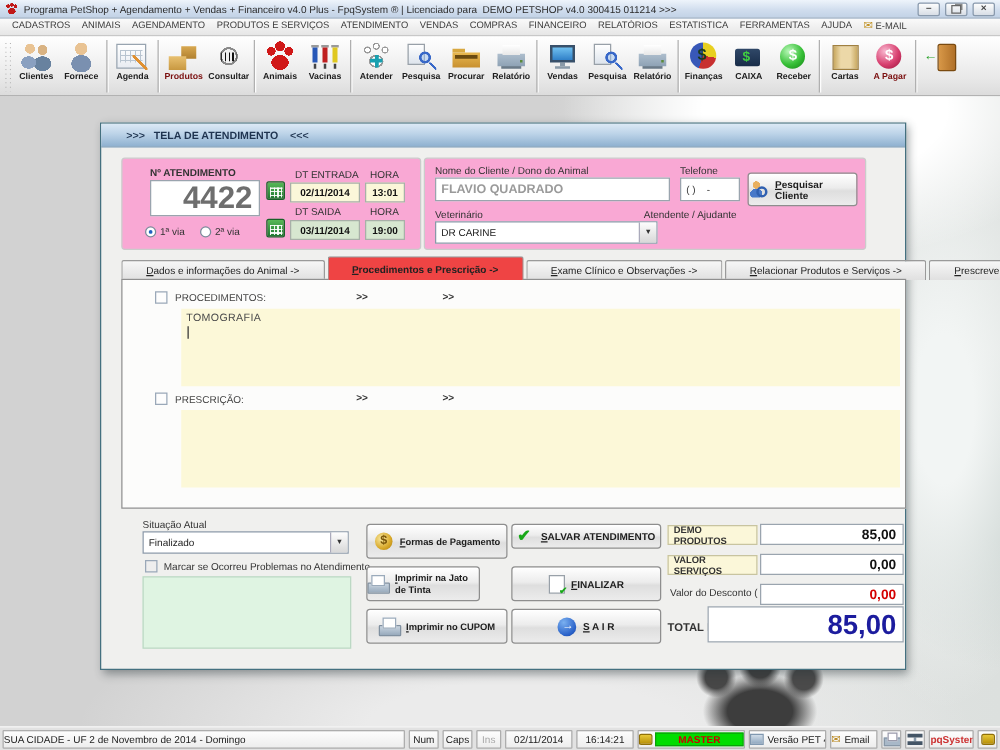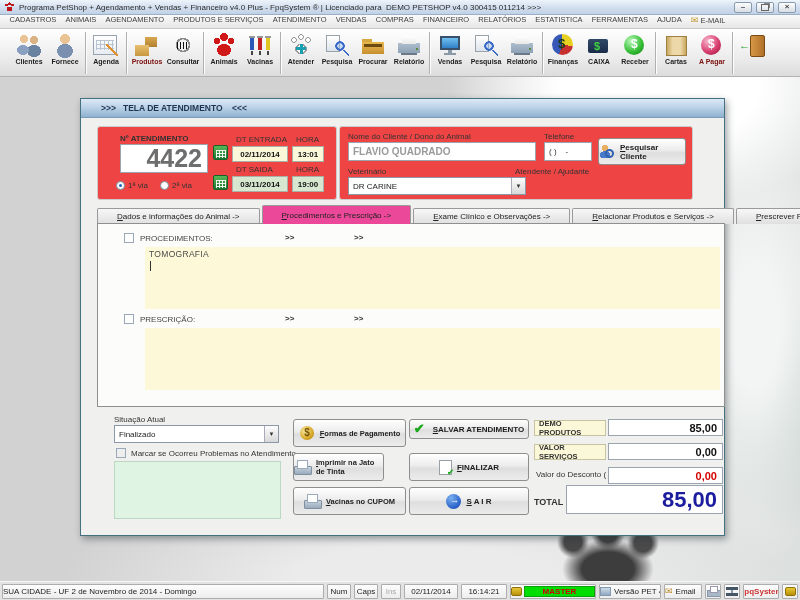--- a/index.html
+++ b/index.html
@@ -128,21 +128,21 @@
       radial-gradient(ellipse 150px 170px at 800px 330px,#c2ccc9 15%,rgba(194,204,201,0) 75%),
       radial-gradient(ellipse 420px 120px at 420px 504px,#ebebeb 30%,rgba(235,235,235,0) 85%),
       linear-gradient(90deg,#d2d2d2 0 55%,#e2e4e3 75%,#dce0de 100%)}
 
   
   .dialog{position:absolute;left:80px;top:98px;width:645px;height:438px;background:#f0f0ee;
     border:1px solid #44707f;box-shadow:2px 3px 7px rgba(40,50,55,.45);}
   .dlg-title{position:absolute;left:0;top:0;right:0;height:19px;display:flex;align-items:center;
     background:linear-gradient(#dcE9f5,#bcd3e8 45%,#8fb1d0);border-bottom:1px solid #7a9cba;
     font-size:8.5px;font-weight:bold;color:#1f3450;padding-left:20px;white-space:pre}
-  .fs{position:absolute;border:1px solid #cbcbcb;border-radius:3px;background:#ef4444}
+  .fs{position:absolute;border:1px solid #cbcbcb;border-radius:3px;background:#f9a8d4}
   .lab{position:absolute;font-size:8px;color:#333;white-space:nowrap}
   .box{position:absolute;background:#fff;border:1px solid #9aa4ae}
 
   .num-big{font-size:25px;font-weight:bold;color:#6e6e6e;text-align:right;line-height:27px;padding-right:5px}
   .radio{width:9px;height:9px;border-radius:50%;border:1px solid #7a8a9a;background:#fff;position:relative;display:inline-block}
   .radio.on::after{content:'';position:absolute;inset:2px;border-radius:50%;background:#2060c0}
   .rlabel{font-size:8px;color:#333}
   .ic-cal{position:absolute;width:15px;height:15px;background:linear-gradient(#58b858,#1f7830);border:1px solid #186028;border-radius:2px}
   .ic-cal::after{content:'';position:absolute;left:2px;top:4px;width:10px;height:8px;background:
     repeating-linear-gradient(90deg,rgba(255,255,255,.9) 0 1px,transparent 1px 3px),
@@ -159,21 +159,21 @@
 
   .btn{position:absolute;display:flex;align-items:center;justify-content:center;gap:5px;
     background:linear-gradient(#ffffff,#ececec 45%,#dedede 55%,#ececec);border:1px solid #8e8e8e;border-radius:3px;
     font-size:8px;font-weight:bold;color:#1d1d1d;box-shadow:inset 0 1px 0 #fff;cursor:default}
   .accel{display:inline-block}
   .accel::first-letter{text-decoration:underline}
 
   .tabs{position:absolute;left:16px;top:107px;height:18px;display:flex;align-items:flex-end;gap:2px}
   .tab{height:16px;padding:0 19px;display:flex;align-items:center;background:linear-gradient(#f7f7f7,#e0e0e0);
     border:1px solid #9a9a9a;border-bottom:none;border-radius:2px 2px 0 0;font-size:8px;color:#222;white-space:nowrap}
-  .tab.active{height:19px;background:#ec4899;font-weight:normal;position:relative;z-index:3}
+  .tab.active{height:19px;background:#ef4444;font-weight:bold;position:relative;z-index:3}
   .panel{position:absolute;left:16px;top:124px;width:628px;height:184px;background:#fcfcfb;border:1px solid #8f8f8f;z-index:2}
   .cb{position:absolute;width:10px;height:10px;border:1px solid #9aa8b8;background:#fdfdfd}
   .arr{position:absolute;font-size:8px;font-weight:bold;color:#333}
   .ta-yellow{position:absolute;left:47px;width:575px;height:62px;background:#fcf8d8;font-size:8.5px;color:#4a4a4a;
     padding:2px 4px;letter-spacing:.3px}
   .caret{position:absolute;left:5px;top:14px;width:1px;height:10px;background:#333}
 
   .ta-green{position:absolute;left:33px;top:362px;width:167px;height:58px;background:#dff4e2;border:1px solid #bcd8c4}
 
   .tlabel{position:absolute;height:16px;background:#fbf7d9;border:1px solid #c8c4a0;font-size:7.5px;font-weight:bold;
@@ -448,21 +448,21 @@
     <div class="btn" style="left:212px;top:354px;width:91px;height:28px;font-size:7.5px">
       <span class="ic-print"></span>
         <span class="accel">Imprimir na Jato de Tinta</span>
     </div>
     <div class="btn" style="left:328px;top:354px;width:120px;height:28px">
       <span class="ic-doc"></span>
         <span class="accel">FINALIZAR</span>
     </div>
     <div class="btn" style="left:212px;top:388px;width:113px;height:28px;font-size:7.5px">
       <span class="ic-print"></span>
-        <span class="accel">Vacinas no CUPOM</span>
+        <span class="accel">Imprimir no CUPOM</span>
     </div>
     <div class="btn" style="left:328px;top:388px;width:120px;height:28px">
       <span class="ic-go"></span>
         <span class="accel">S A I R</span>
     </div>
 
     <div class="tlabel" style="left:453px;top:321px;width:72px">DEMO PRODUTOS</div>
     <div class="tval" style="left:527px;top:320px;width:115px">85,00</div>
     <div class="tlabel" style="left:453px;top:345px;width:72px">VALOR SERVIÇOS</div>
     <div class="tval" style="left:527px;top:344px;width:115px">0,00</div>

